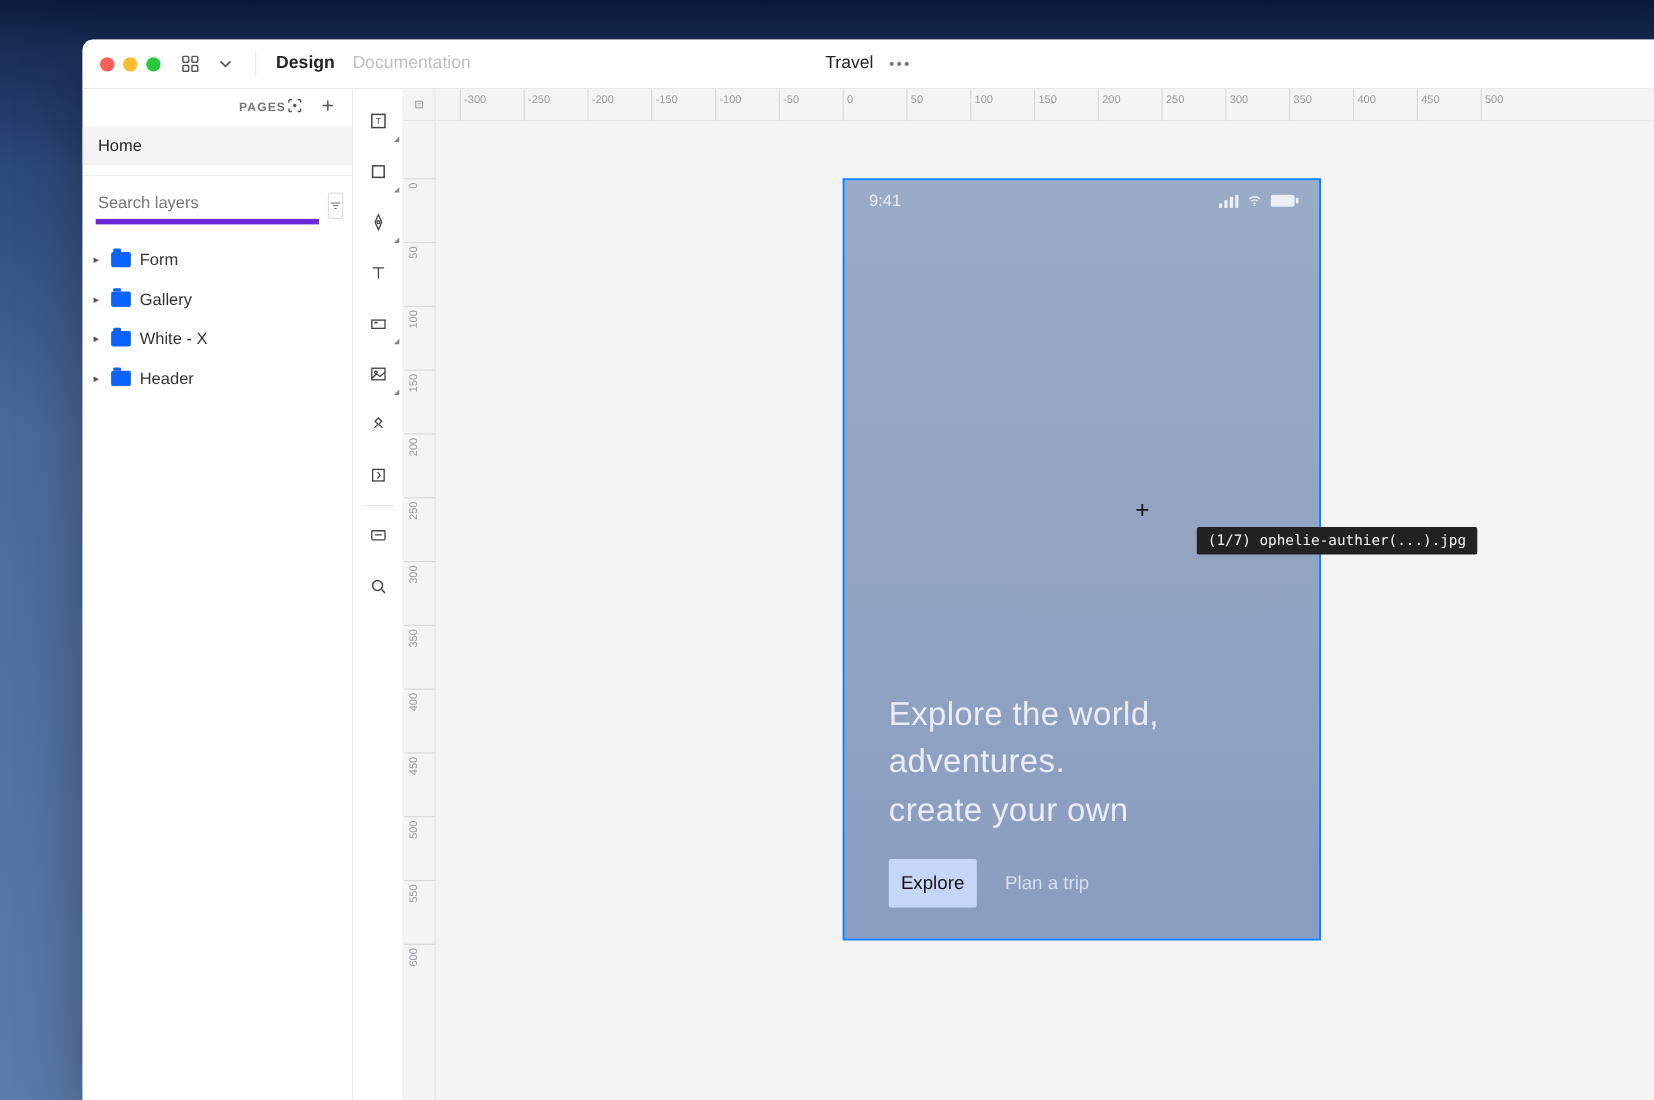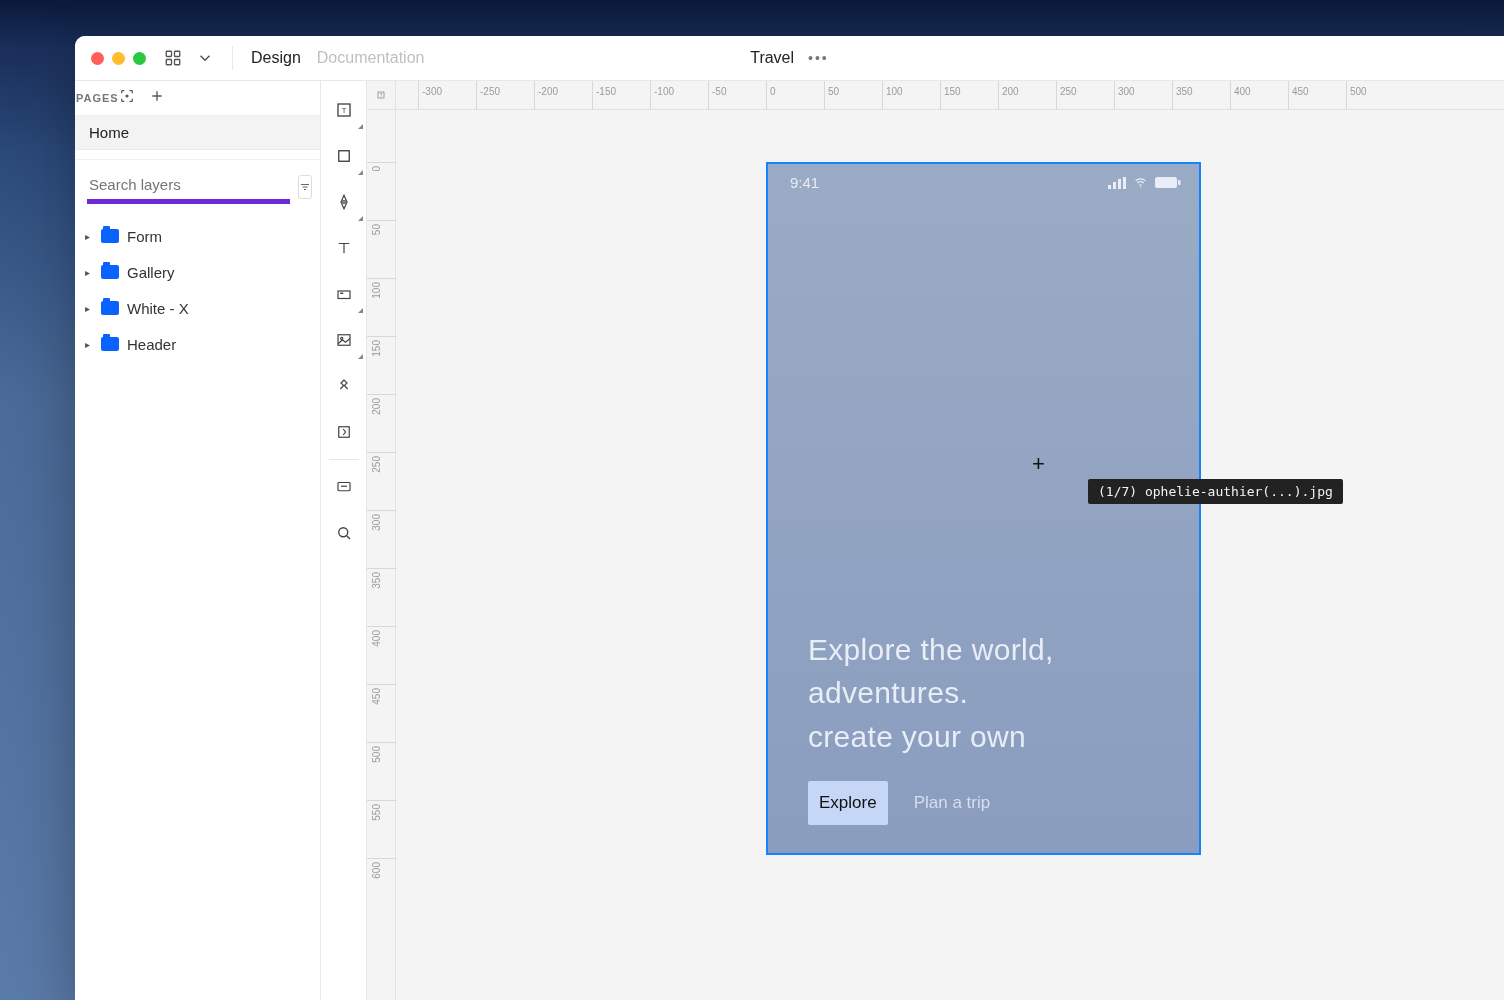--- a/index.html
+++ b/index.html
@@ -11,31 +11,31 @@
 .traffic-lights { display: flex; gap: 8px; align-items: center; }
 .tl { width: 13px; height: 13px; border-radius: 50%; }
 .tl.red { background: #ff5f57; }
 .tl.yellow { background: #febc2e; }
 .tl.green { background: #28c840; }
 .tb-grid { margin-left: 18px; display:flex; align-items:center; gap:6px; color:#555; }
 .tb-grid svg { width:18px; height:18px; }
 .tb-chevron { margin-left:8px; }
 .tb-divider { width:1px; height:24px; background:#e8e8e8; margin: 0 18px; }
 .tb-tabs { display:flex; gap:16px; font-size:16px; }
-.tb-tab { font-weight:400; color:#222; }
+.tb-tab { font-weight:700; color:#222; }
 .tb-tab.inactive { font-weight:400; color:#bfbfbf; }
 .tb-title { position:absolute; left:50%; transform:translateX(-50%); font-size:16px; color:#222; display:flex; align-items:center; gap:14px; }
 .tb-dots { color:#777; letter-spacing:2px; font-size:14px; }
 
 
 .main { flex:1; display:flex; overflow:hidden; }
 
 
 .sidebar { width:246px; border-right:1px solid #e8e8e8; display:flex; flex-direction:column; background:#fff; }
-.pages-header { height:35px; display:flex; align-items:center; justify-content:flex-start; padding:0 1px; border-bottom:1px solid #f0f0f0; }
+.pages-header { height:35px; display:flex; align-items:center; justify-content:flex-end; padding:0 14px; border-bottom:1px solid #f0f0f0; }
 .pages-label { font-size:11px; letter-spacing:1px; color:#777; font-weight:600; }
 .pages-actions { display:flex; gap:14px; align-items:center; color:#555; }
 .pages-actions svg { width:16px; height:16px; }
 .page-item { height:34px; display:flex; align-items:center; padding:0 14px; font-size:15px; color:#222; background:#f3f3f3; border-bottom:1px solid #ececec; }
 .search-row { display:flex; align-items:center; padding:10px 12px 8px 12px; gap:8px; }
 .search-input { flex:1; border:none; border-bottom:5px solid #6d28d9; font-size:15px; color:#888; padding:6px 2px; outline:none; background:transparent; }
 .filter-btn { width:24px; height:24px; border:1px solid #dcdcdc; border-radius:3px; display:flex; align-items:center; justify-content:center; color:#666; }
 .layer-tree { padding:6px 0; }
 .layer-item { height:36px; display:flex; align-items:center; padding:0 10px; font-size:15px; color:#333; gap:8px; }
 .layer-caret { width:8px; color:#555; font-size:10px; }

